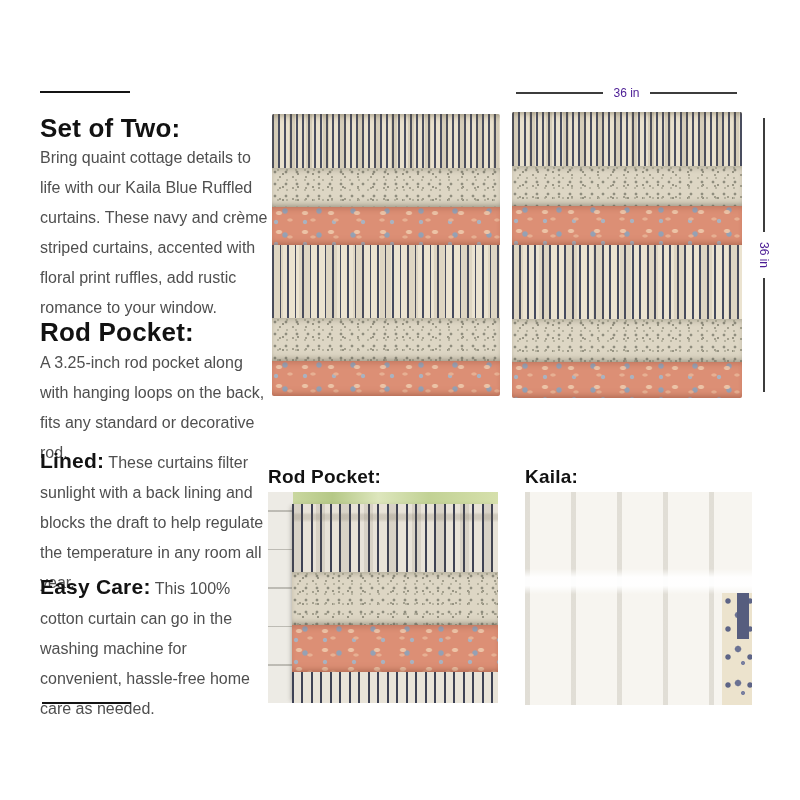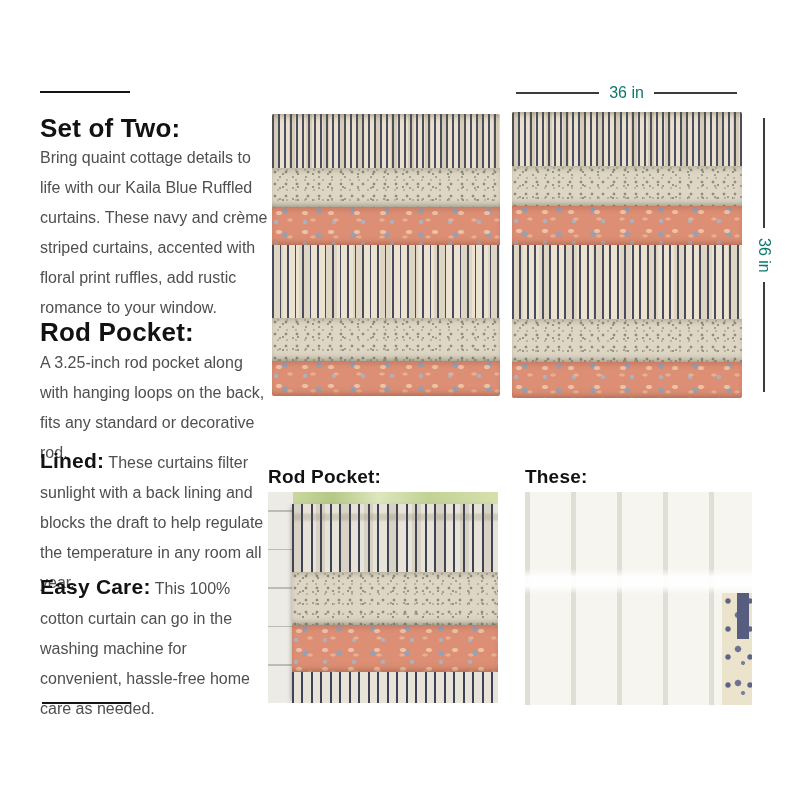--- a/index.html
+++ b/index.html
@@ -87,21 +87,21 @@
   .dim-w {
     position:absolute; left:516px; top:84px; width:221px; height:18px;
     display:flex; align-items:center; gap:10px;
   }
   .dim-h {
     position:absolute; left:754px; top:118px; width:20px; height:274px;
     display:flex; flex-direction:column; align-items:center; gap:10px;
   }
   .dline-h { flex:1; height:1.6px; background:#3c3c3c; }
   .dline-v { flex:1; width:1.6px; background:#3c3c3c; }
-  .dtext { font-size:16px; color:#0f766e; white-space:nowrap; }
+  .dtext { font-size:12px; color:#4c1d95; white-space:nowrap; }
   .dtext-v { writing-mode:vertical-rl; text-orientation:mixed; }
 
   
   .detail-label {
     position:absolute; font-size:19px; font-weight:bold; color:#121212; letter-spacing:.2px;
   }
   #rod-label    { left:268px; top:466px; }
   #lining-label { left:525px; top:466px; }
 
   .photo { position:absolute; overflow:hidden; }
@@ -208,18 +208,18 @@
   <div class="foliage"></div>
   <div class="shiplap"></div>
   <div class="rod-curtain">
     <div class="band rb1"></div>
     <div class="band rb2 floral-gray"></div>
     <div class="band rb3 floral-coral"></div>
     <div class="band rb4"></div>
   </div>
 </div>
 
-<div class="detail-label" id="lining-label">These:</div>
+<div class="detail-label" id="lining-label">Kaila:</div>
 <div class="photo" id="lining-photo">
   <div class="lining-corner">
     <div class="lining-corner-stripe"></div>
   </div>
 </div>
 
 </body></html>

